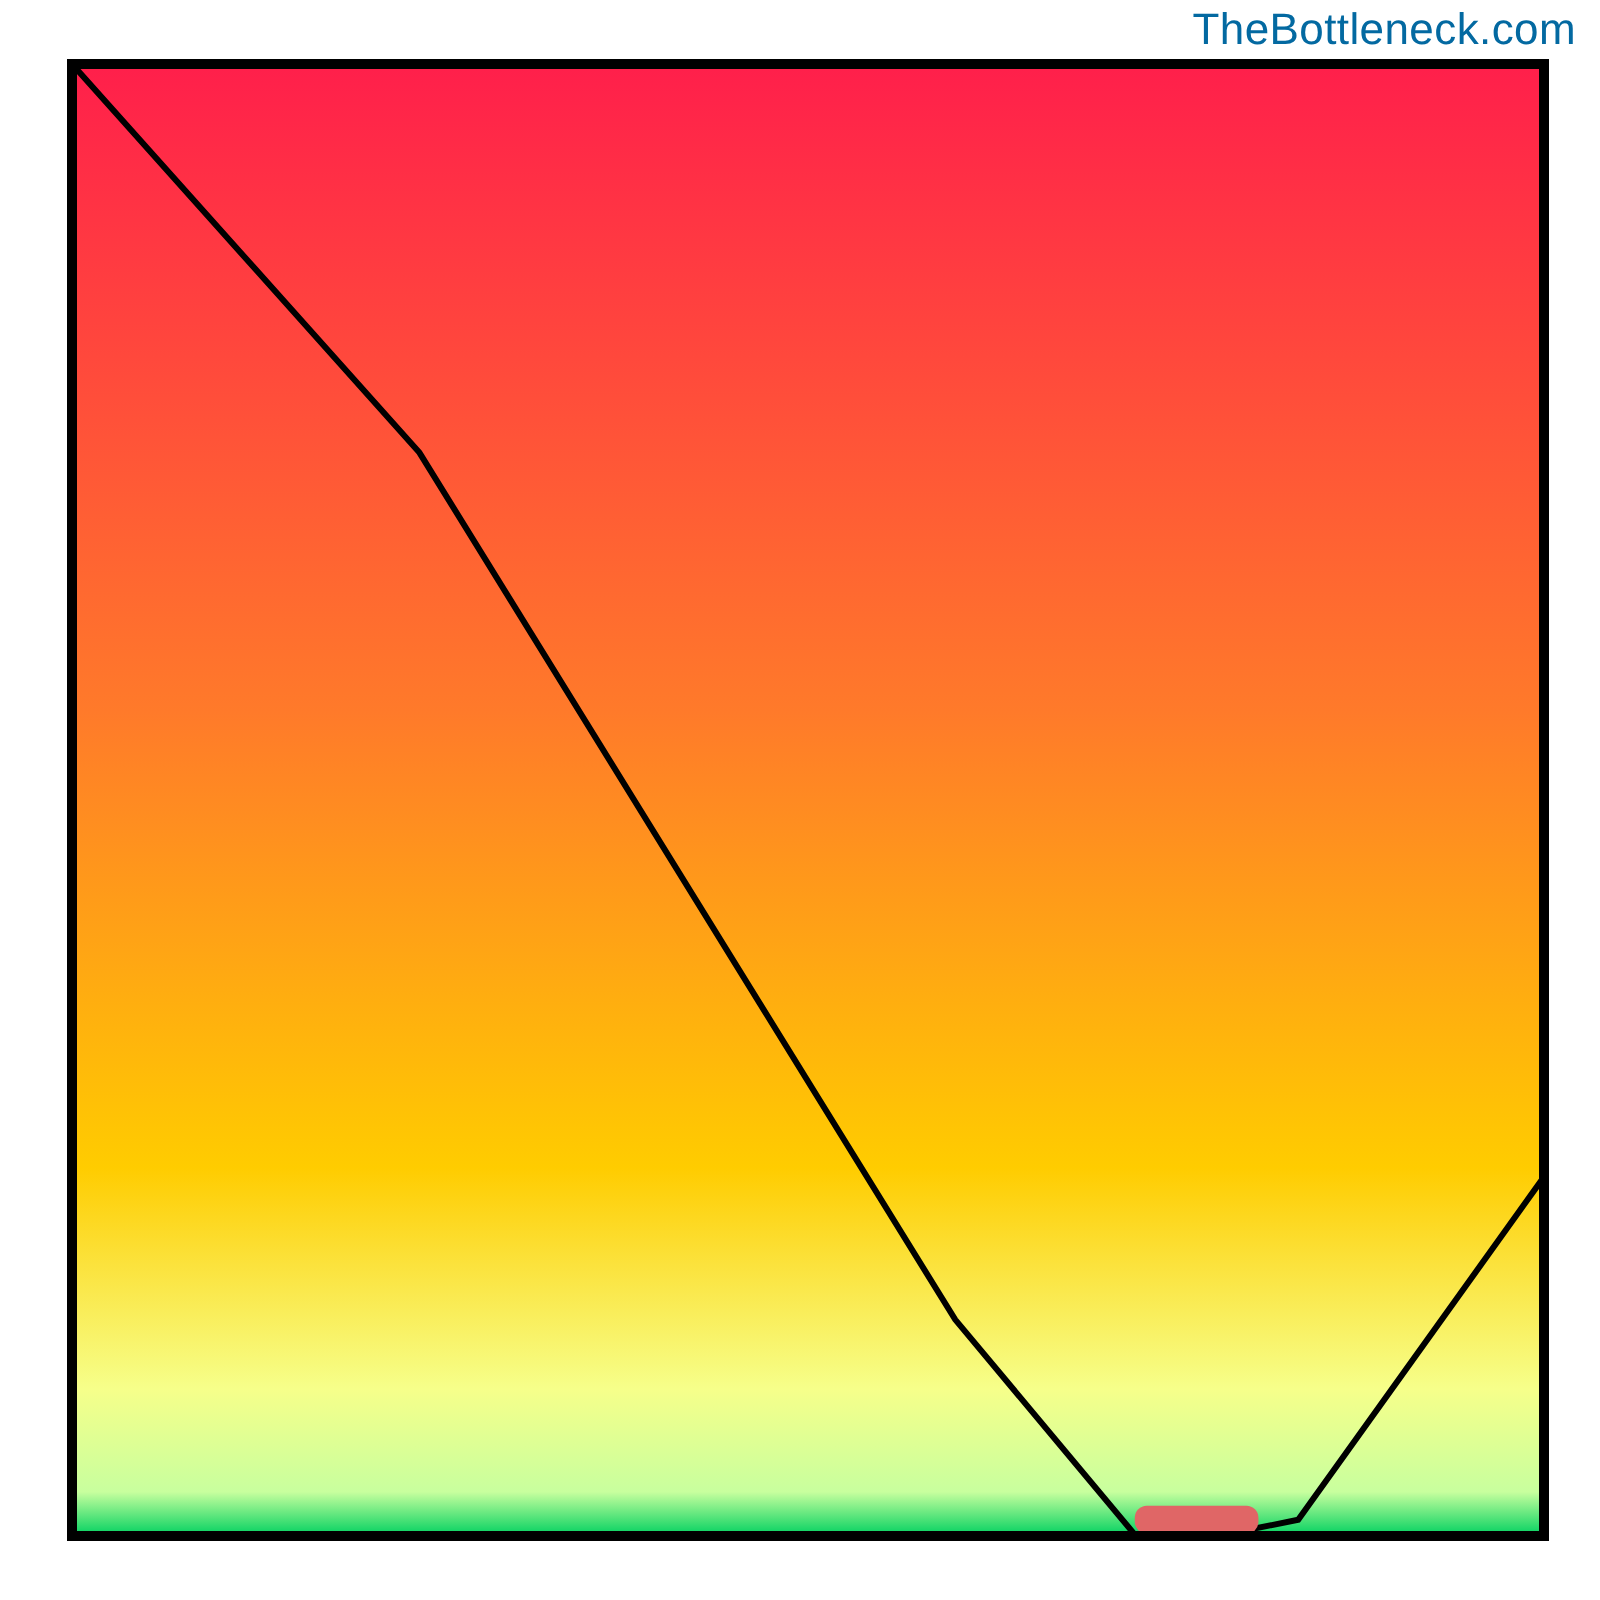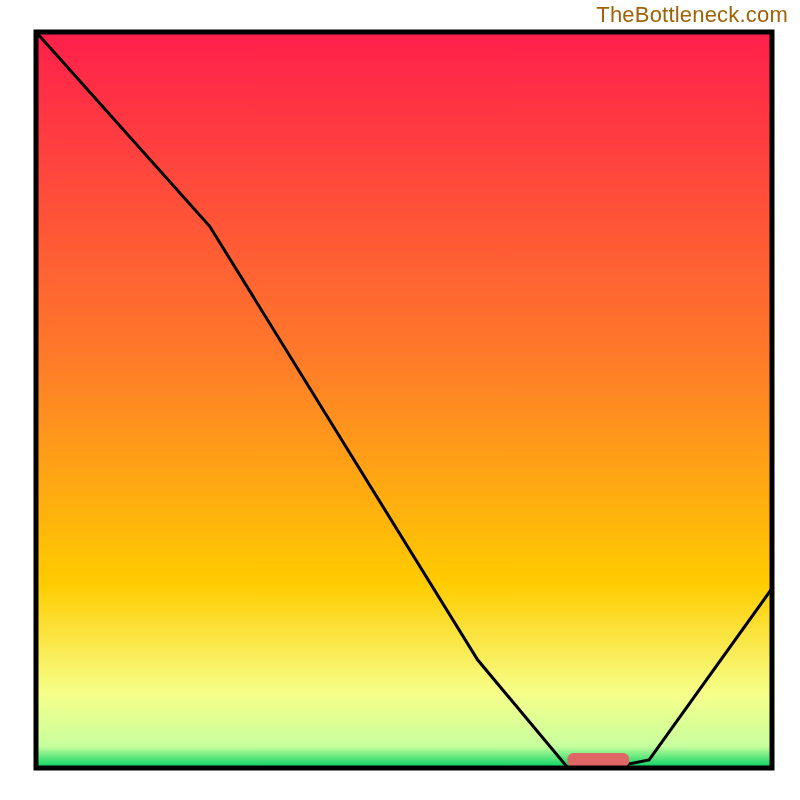--- a/index.html
+++ b/index.html
@@ -8,21 +8,21 @@
     position: relative;
     width: 800px;
     height: 800px;
   }
   .watermark {
     position: absolute;
     top: 2px;
     right: 12px;
     font-family: Arial, Helvetica, sans-serif;
     font-size: 22px;
-    color: #a16207;
+    color: #0369a1;
     font-weight: 500;
     letter-spacing: 0.2px;
   }
   svg.chart-svg {
     position: absolute;
     left: 0; top: 0;
     width: 800px; height: 800px;
   }
 </style>
 </head>

